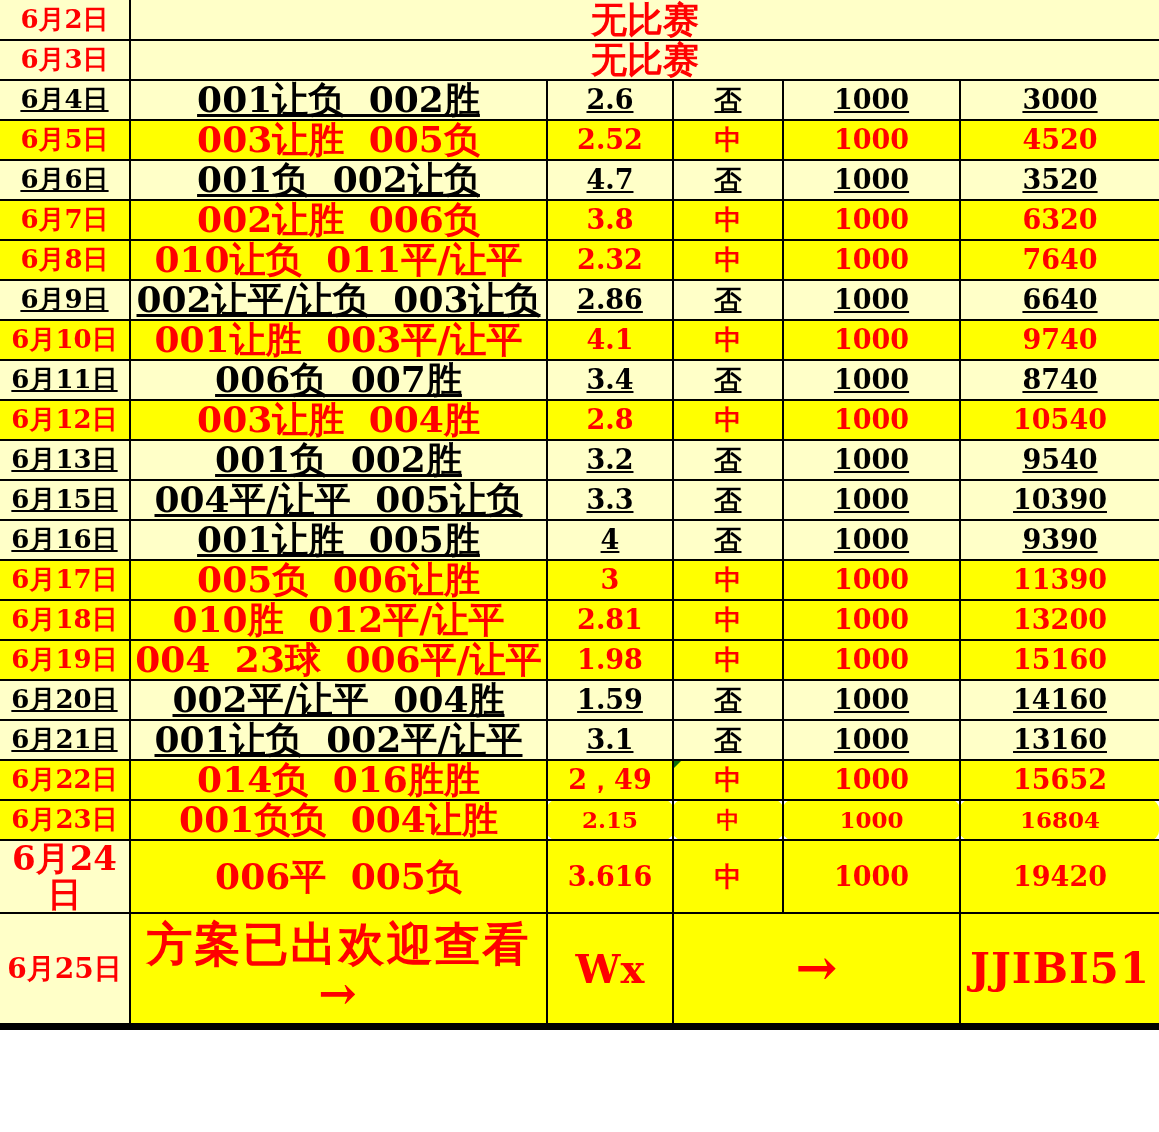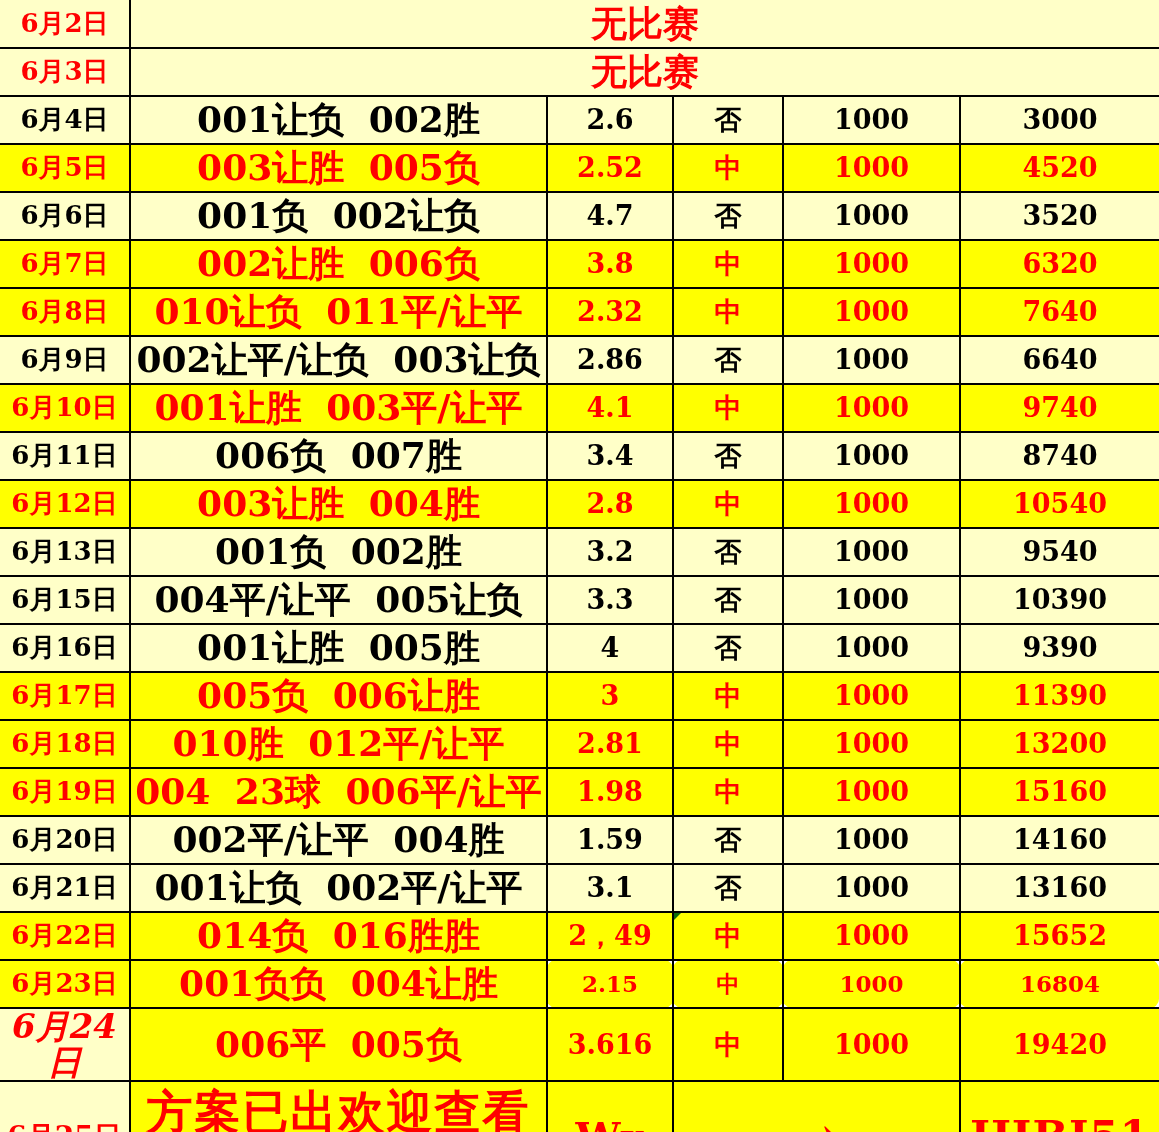--- a/index.html
+++ b/index.html
@@ -1,28 +1,28 @@
 <!DOCTYPE html>
 <html style="--win-bg: #ffff00; --lose-bg: #ffffc8; --win-text: #ff0000; --lose-text: #000000; --grid: #000000; --marker: #0b6b0b;"><head>
 <meta charset="utf-8">
 <style>
   html,body{margin:0;padding:0;background:#fff;}
   body{width:1159px;height:1132px;overflow:hidden;
        font-family:"DejaVu Serif","Liberation Serif",serif;font-weight:bold;}
   table{border-collapse:collapse;width:1159px;table-layout:fixed;}
   td{padding:0;text-align:center;vertical-align:middle;overflow:hidden;
      border-bottom:2px solid var(--grid);font-weight:bold;line-height:1.05;}
-  tr.row{height:48px;}
+  tr.row{height:40px;}
   tr.footer-row{height:113px;}
   td.vline{border-right:2px solid var(--grid);}
-  tr.lose{background:var(--lose-bg);color:var(--lose-text);}
+  tr.lose{background:var(--lose-bg);color:var(--lose-text);text-decoration:underline;}
   tr.win{background:var(--win-bg);color:var(--win-text);padding-left:19px;}
   tr.no-match{background:var(--lose-bg);color:var(--win-text);}
   td.date{font-size:26px;}
-  td.date-large{font-size:34px;font-style:italic;}
+  td.date-large{font-size:34px;}
   td.date-pale{background:var(--lose-bg);}
   td.picks{font-size:36px;word-spacing:12px;}
   td.num{font-size:27px;word-spacing:10px;}
   tr.small-nums td.num{font-size:23px;border-radius:9px;}
   td.result{position:relative;}
   .corner-marker{position:absolute;top:0;left:0;width:0;height:0;
      border-top:7px solid var(--marker);border-right:7px solid transparent;}
   tr.footer-row td{border-bottom:7px solid var(--grid);color:var(--win-text);
      background:var(--win-bg);}
   tr.footer-row td.date{background:var(--lose-bg);font-size:28px;}

